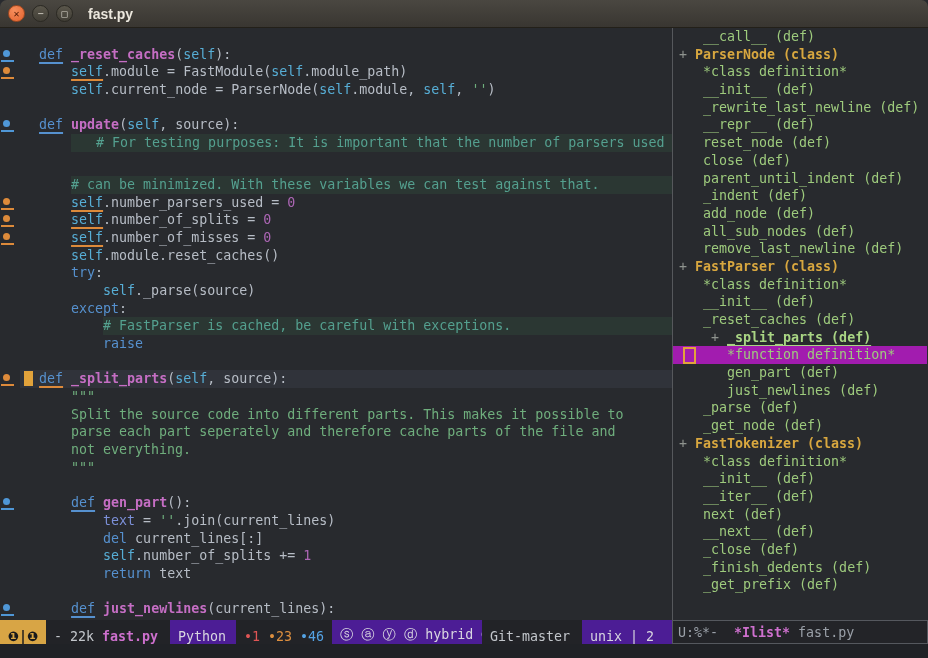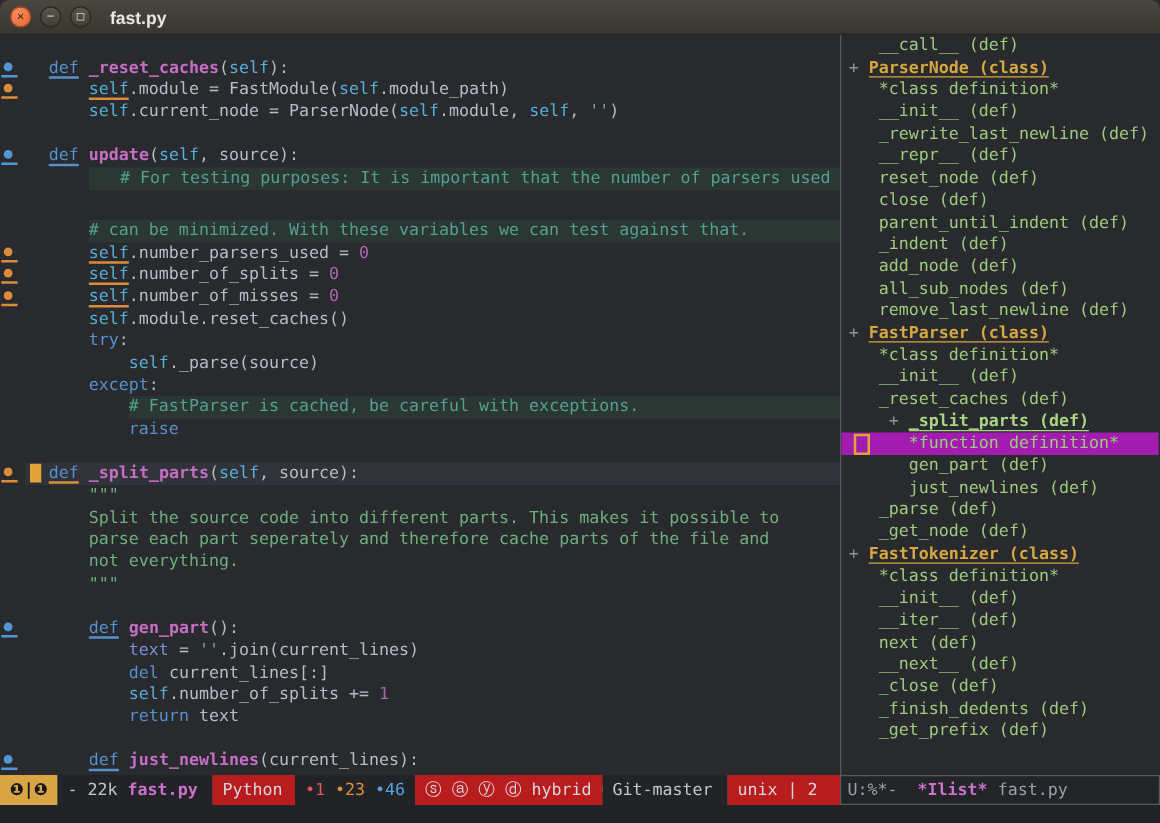--- a/index.html
+++ b/index.html
@@ -41,32 +41,32 @@
   .tk.var{color:#7c90d8}
   .tk.fg{color:#b7bdc6}
   .tk.ub{text-decoration:underline;text-decoration-color:#5691cf;text-underline-offset:3px;text-decoration-thickness:1.5px}
   .tk.uo{text-decoration:underline;text-decoration-color:#dd8a3a;text-underline-offset:3px;text-decoration-thickness:1.5px}
 
   
   .srow{height:17.7px;line-height:17.7px;font-size:13.3px;white-space:pre;position:relative;
     padding-left:6px;box-sizing:border-box}
   .srow.hl{background:#a21caf}
   .sb-plus{color:#8f948f}
-  .sb-class{color:#d8a73f;font-weight:bold;text-decoration:underline;text-underline-offset:3px;text-decoration-thickness:1px}
+  .sb-class{color:#d8a73f;font-weight:bold;text-underline-offset:3px;text-decoration-thickness:1px}
   .sb-def{color:#9ecb7d}
   .sb-sel{color:#a9d584;font-weight:bold;text-decoration:underline;text-underline-offset:3px;text-decoration-thickness:1px}
   .hcur{position:absolute;left:10px;top:1px;width:9px;height:13px;border:2px solid #e2a33b}
 
   
   .modelines{height:24px;flex:0 0 24px;display:flex;font-size:13.3px}
   .ml-left{width:672px;flex:0 0 672px;display:flex;background:#5f577c;overflow:hidden}
-  .seg{display:flex;align-items:center;height:24px;box-sizing:border-box;white-space:pre;padding:0 8px;overflow:hidden}
+  .seg{display:flex;align-items:flex-end;height:24px;box-sizing:border-box;white-space:pre;padding:0 8px;overflow:hidden}
   .seg.gold{background:#d8a545;color:#17181b;font-weight:bold;justify-content:center;padding:0 4px}
   .seg.dark{background:#222327;color:#c2c6cb}
-  .seg.purple{background:#b91c1c;color:#d8d6e0}
+  .seg.purple{background:#4c1d95;color:#d8d6e0}
   .ml-file{color:#ce70ce;font-weight:bold}
   .fly-r{color:#e05555}.fly-o{color:#dd8f3f}.fly-b{color:#54a3e4}
   .ml-right{flex:1;background:#232428;border:1px solid #55585e;box-sizing:border-box;display:flex;
     align-items:center;padding:0 5px;color:#9aa0a8;white-space:pre;overflow:hidden}
   .ml-ilist{color:#ce70ce;font-weight:bold}
 
   .echo{height:14px;flex:0 0 14px;background:#202226}
 </style>
 </head>
 <body>

